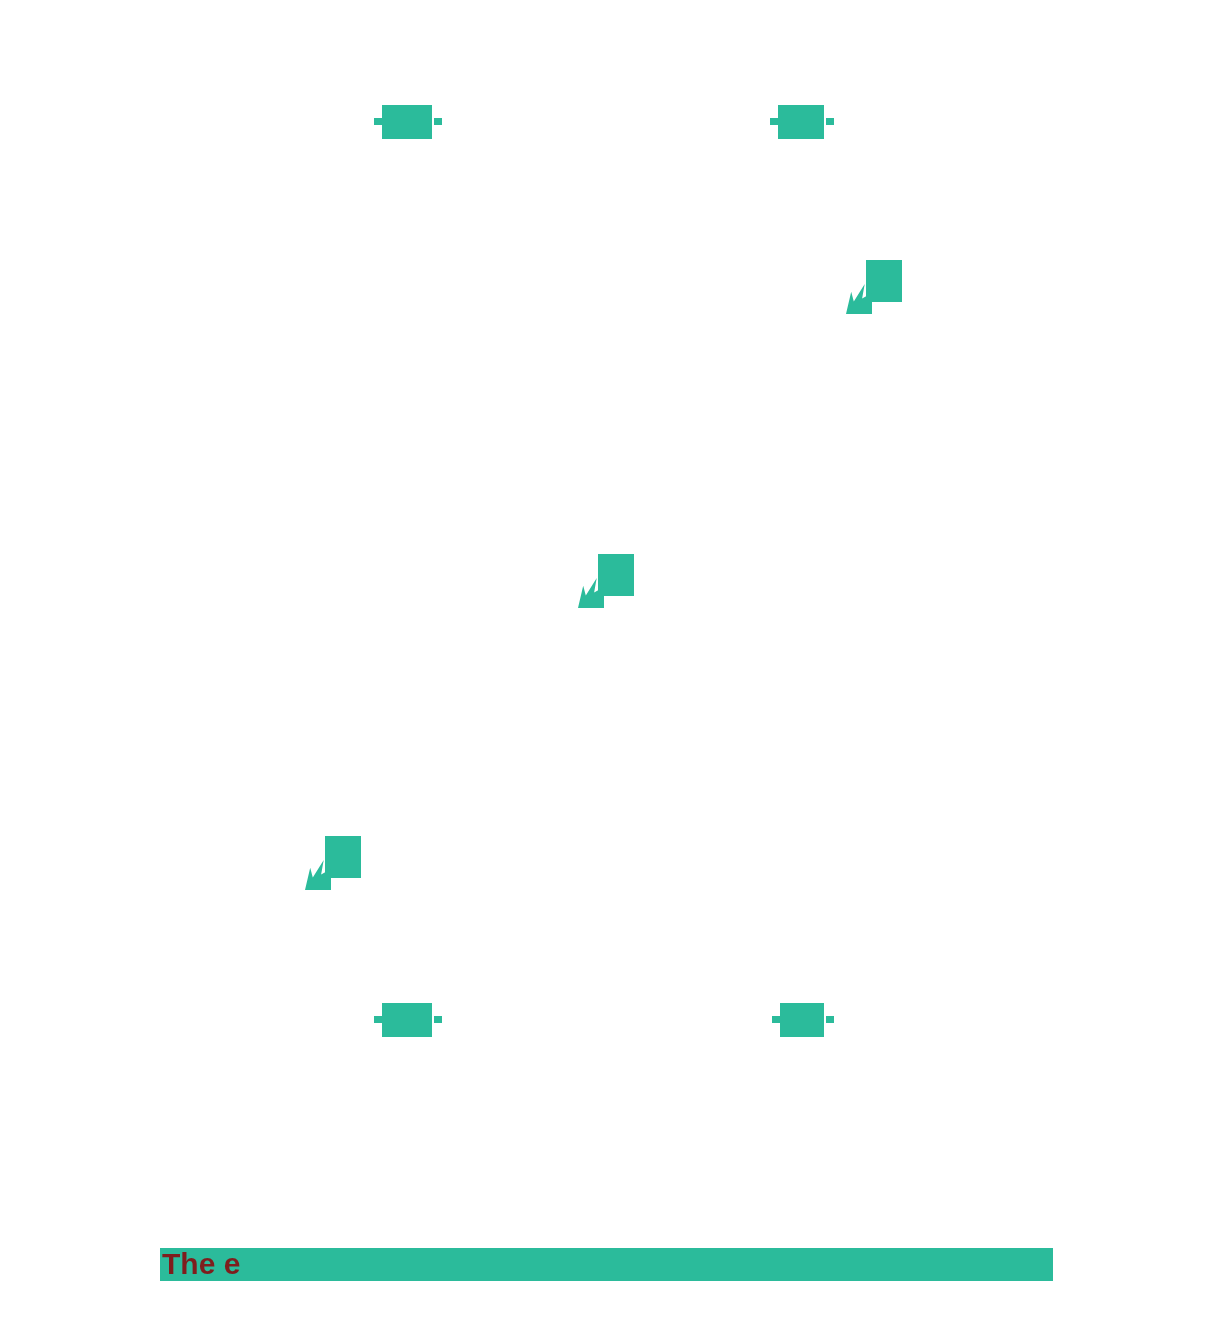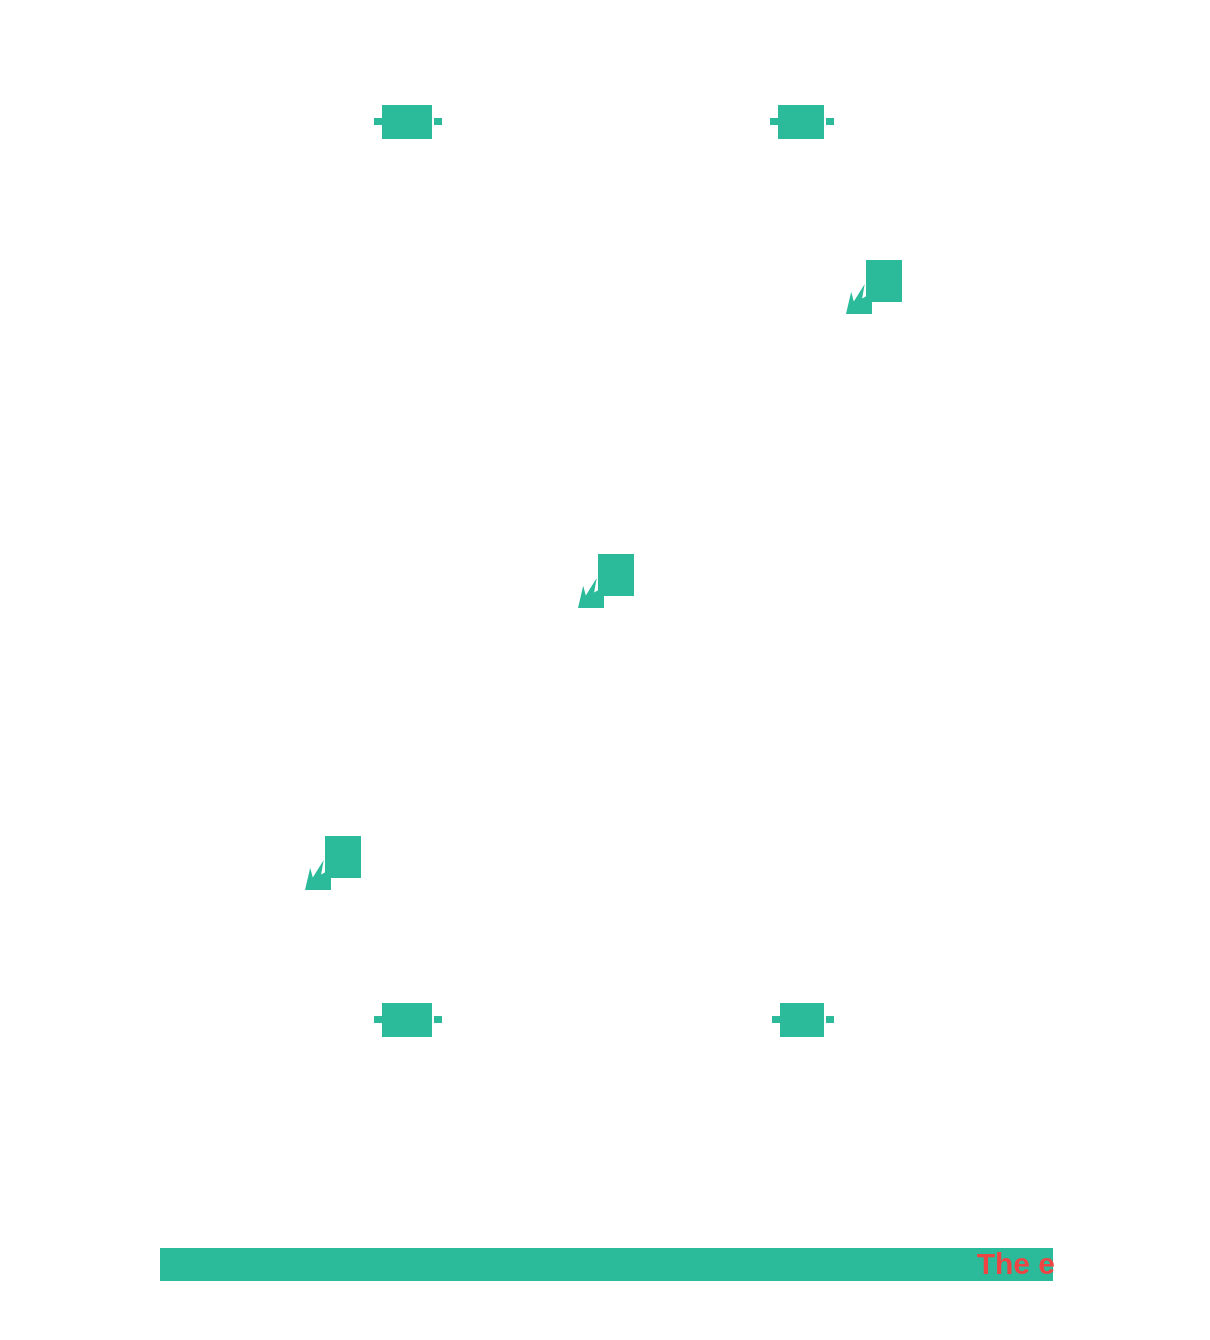--- a/index.html
+++ b/index.html
@@ -125,24 +125,23 @@
   }
   #caption-line .cap-text {
     position: absolute;
     left: 2px;
     top: 0;
     width: 100%;
     height: 44px;
     line-height: 44px;
     font-size: 30px;
     font-weight: bold;
-    color: #ef4444;
+    color: #7f1d1d;
     white-space: nowrap;
     overflow: hidden;
-    text-align: right;
   }
 </style>
 </head>
 <body>
 
 <div id="stage">
 
   <div class="node wavy" style="left:94px; top:-6px; width:232px; height:252px; font-size:26px;">
     <span class="label"><span>ASSESS</span><br><span>REQUIREMENTS</span></span>
   </div>

